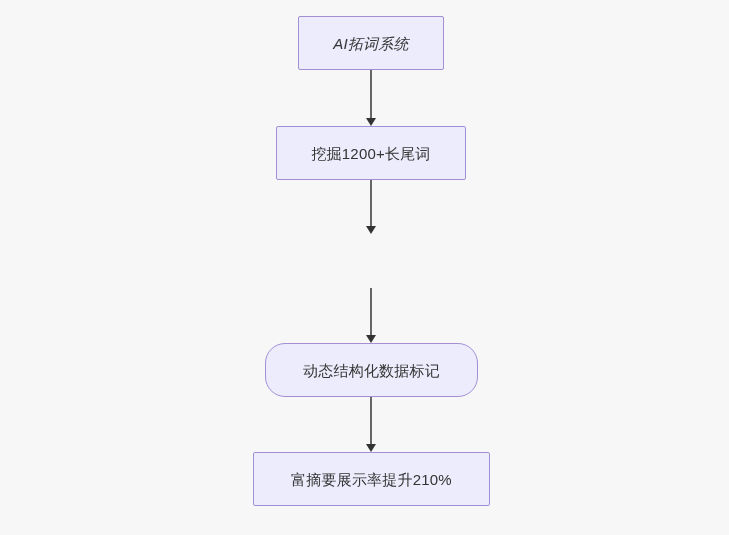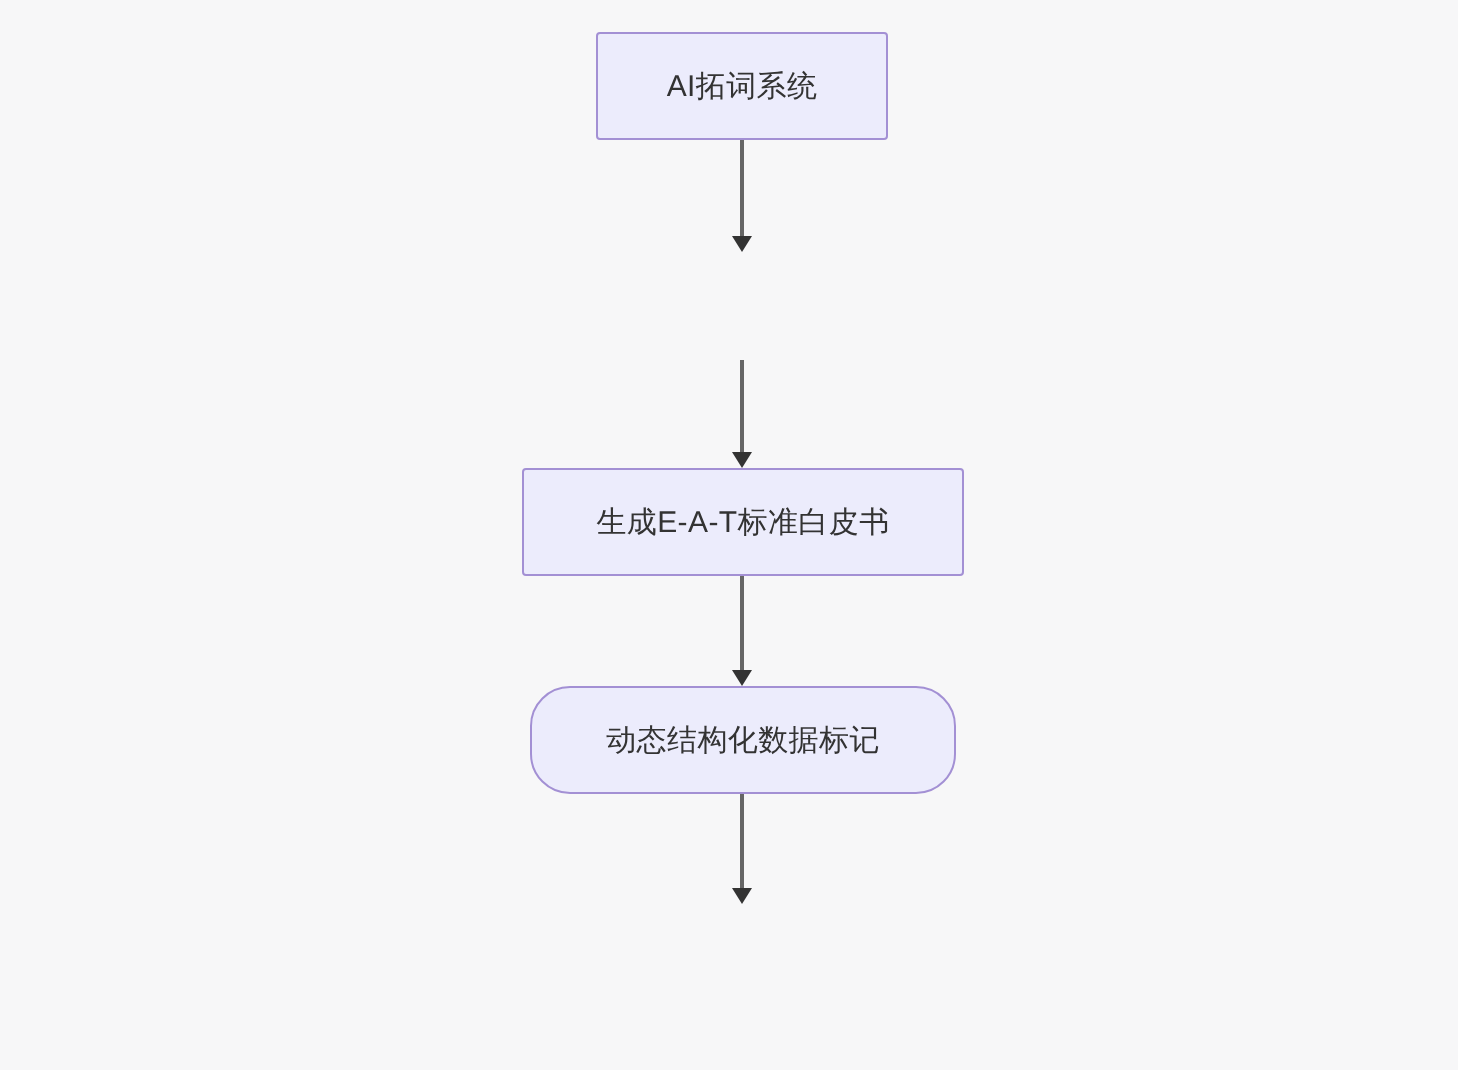--- a/index.html
+++ b/index.html
@@ -82,27 +82,30 @@
   <div class="edge" style="left:370px; top:288px; width:2px; height:55px;">
     <div class="edge-line" style="height:48px;"></div>
     <div class="edge-arrow" style="top:47px;"></div>
   </div>
 
   <div class="edge" style="left:370px; top:397px; width:2px; height:55px;">
     <div class="edge-line" style="height:48px;"></div>
     <div class="edge-arrow" style="top:47px;"></div>
   </div>
 
-  <div class="node" style="left:298px; top:16px; width:146px; height:54px;">
+  <div class="node" style="left:298px; top:16px; width:146px; height:54px;font-style:italic;">
     <span class="node-label">AI拓词系统</span>
   </div>
 
+  <div class="node" style="left:276px; top:126px; width:190px; height:54px;">
+    <span class="node-label">挖掘1200+长尾词</span>
+  </div>
 
-  <div class="node" style="left:261px; top:234px; width:221px; height:54px;">
-    <span class="node-label">生成E-A-T标准白皮书</span>
-  </div>
 
   <div class="node" style="left:265px; top:343px; width:213px; height:54px;border-radius:20px;">
     <span class="node-label">动态结构化数据标记</span>
   </div>
 
+  <div class="node" style="left:253px; top:452px; width:237px; height:54px;">
+    <span class="node-label">富摘要展示率提升210%</span>
+  </div>
 
 </div>
 
 </body></html>

